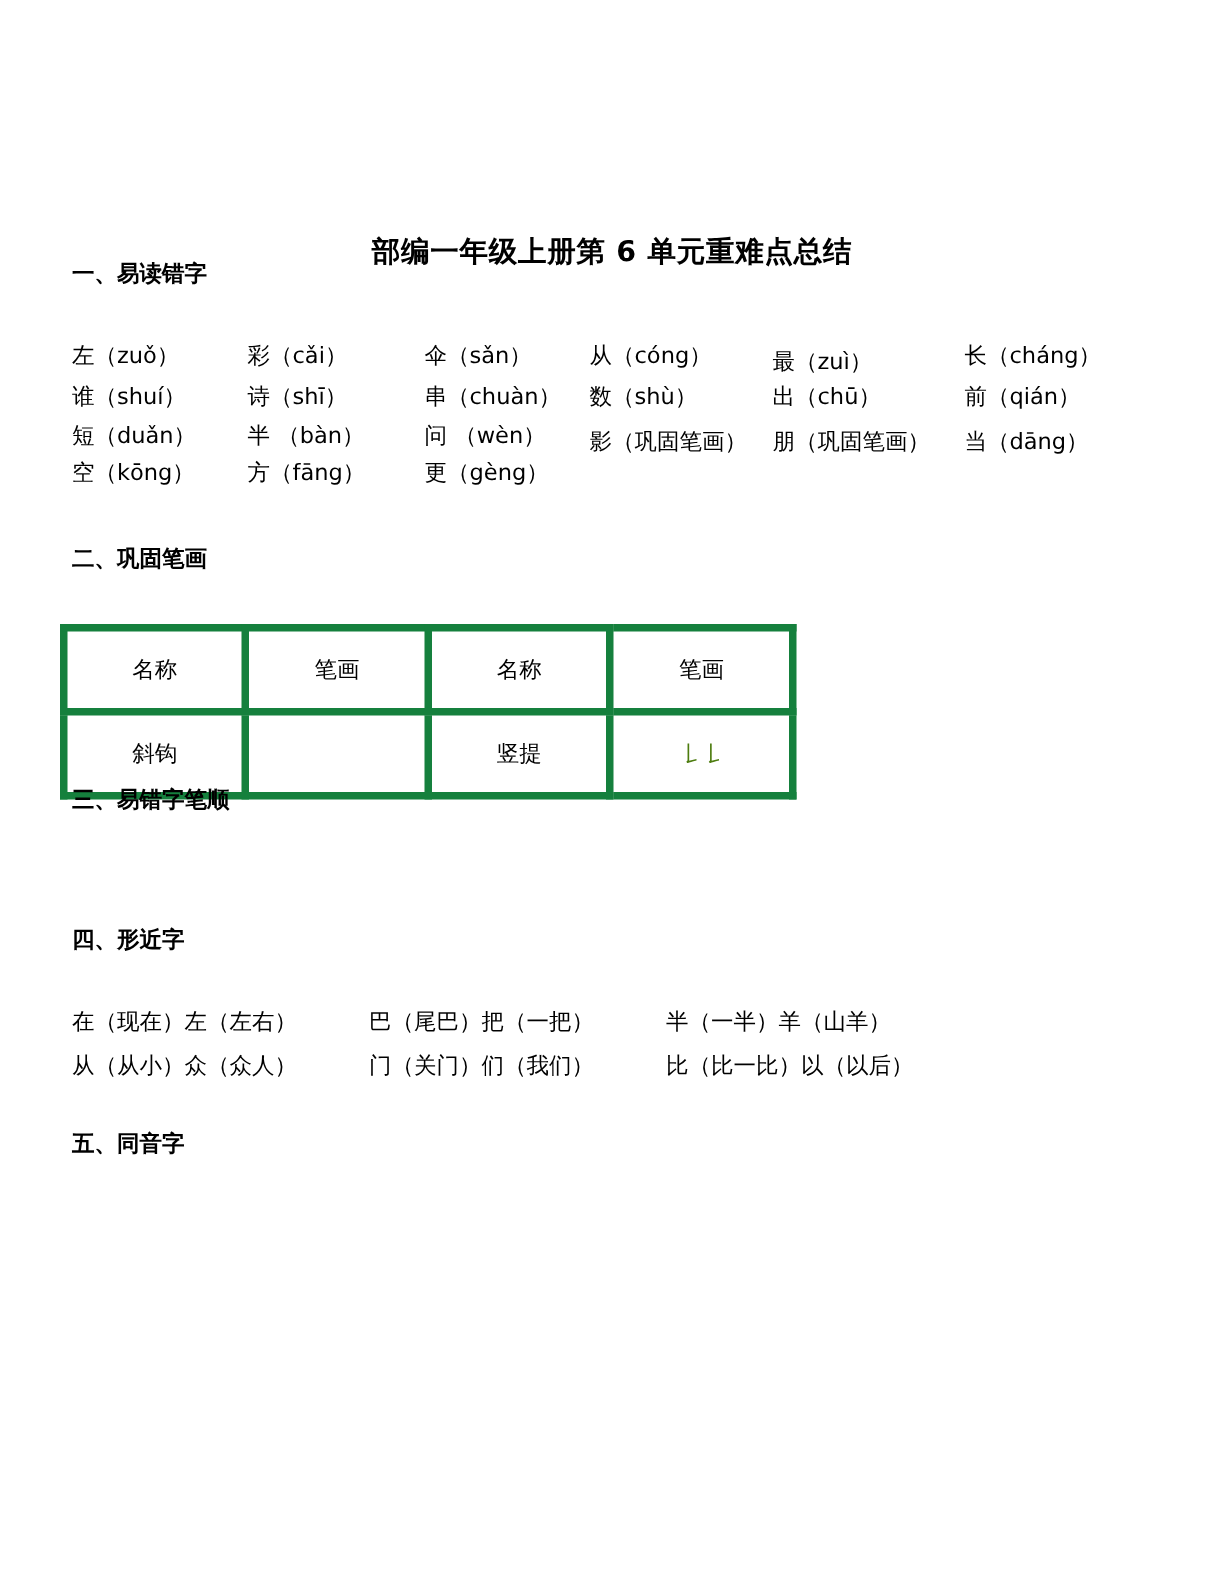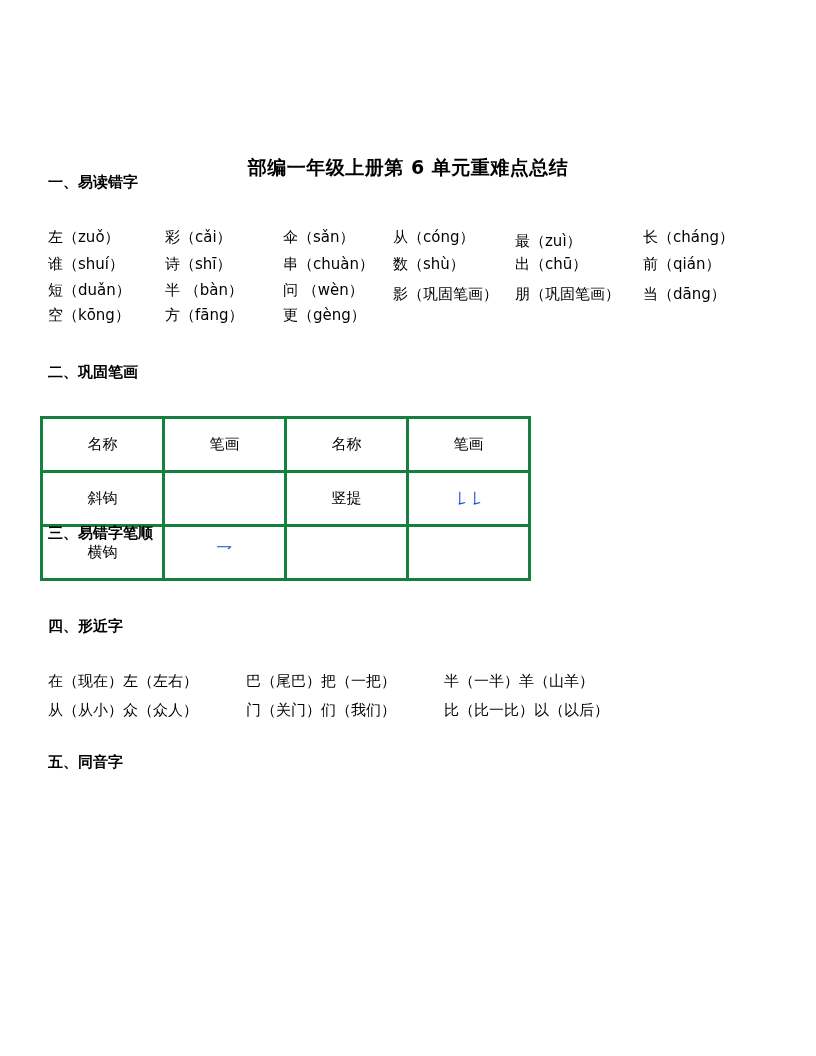--- a/index.html
+++ b/index.html
@@ -1,22 +1,22 @@
 <!DOCTYPE html>
 <html><head>
 <meta charset="utf-8">
 <style>
   html, body { margin:0; padding:0; background:#ffffff; }
   body { width:816px; height:1056px; position:relative; font-family:"DejaVu Sans", "Liberation Sans", sans-serif; color:#000; overflow:hidden; }
   .title { position:absolute; top:112px; left:0; width:816px; text-align:center; font-size:19px; font-weight:bold; letter-spacing:0.5px;margin-top:43px; }
   .h2 { position:absolute; left:48px; font-size:15px; font-weight:bold; }
   .cell { position:absolute; font-size:15px; white-space:nowrap;text-align:center; }
   table.strokes { position:absolute; left:40px; top:416px; border-collapse:collapse; width:491px; }
-  table.strokes td { border:3px solid #15803d; height:27px; padding:12px; text-align:center; font-size:15px; }
-  .glyph { color:#1d4ed8; font-size:12px; }
+  table.strokes td { border:5px solid #15803d; height:27px; padding:12px; text-align:center; font-size:15px; }
+  .glyph { color:#4d7c0f; font-size:12px; }
 </style>
 </head>
 <body>
 
 <div class="title">部编一年级上册第 6 单元重难点总结</div>
 
 <div class="h2" style="top:173px">一、易读错字</div>
 
 <div>
   <div class="cell" style="left:48px;top:228px">左（zuǒ）</div>
@@ -54,26 +54,20 @@
     <td>笔画</td>
     <td>名称</td>
     <td>笔画</td>
   </tr>
   <tr>
     <td>斜钩</td>
     <td></td>
     <td>竖提</td>
     <td class="glyph">𠄌𠄌</td>
   </tr>
-  <tr>
-    <td>横钩</td>
-    <td class="glyph">乛</td>
-    <td></td>
-    <td></td>
-  </tr>
 </tbody>
   </table>
 
 <div class="h2" style="top:524px">三、易错字笔顺</div>
 
 <div class="h2" style="top:617px">四、形近字</div>
 
 <div>
   <div class="cell" style="left:48px;top:672px">在（现在）左（左右）</div>
   <div class="cell" style="left:246px;top:672px">巴（尾巴）把（一把）</div>

